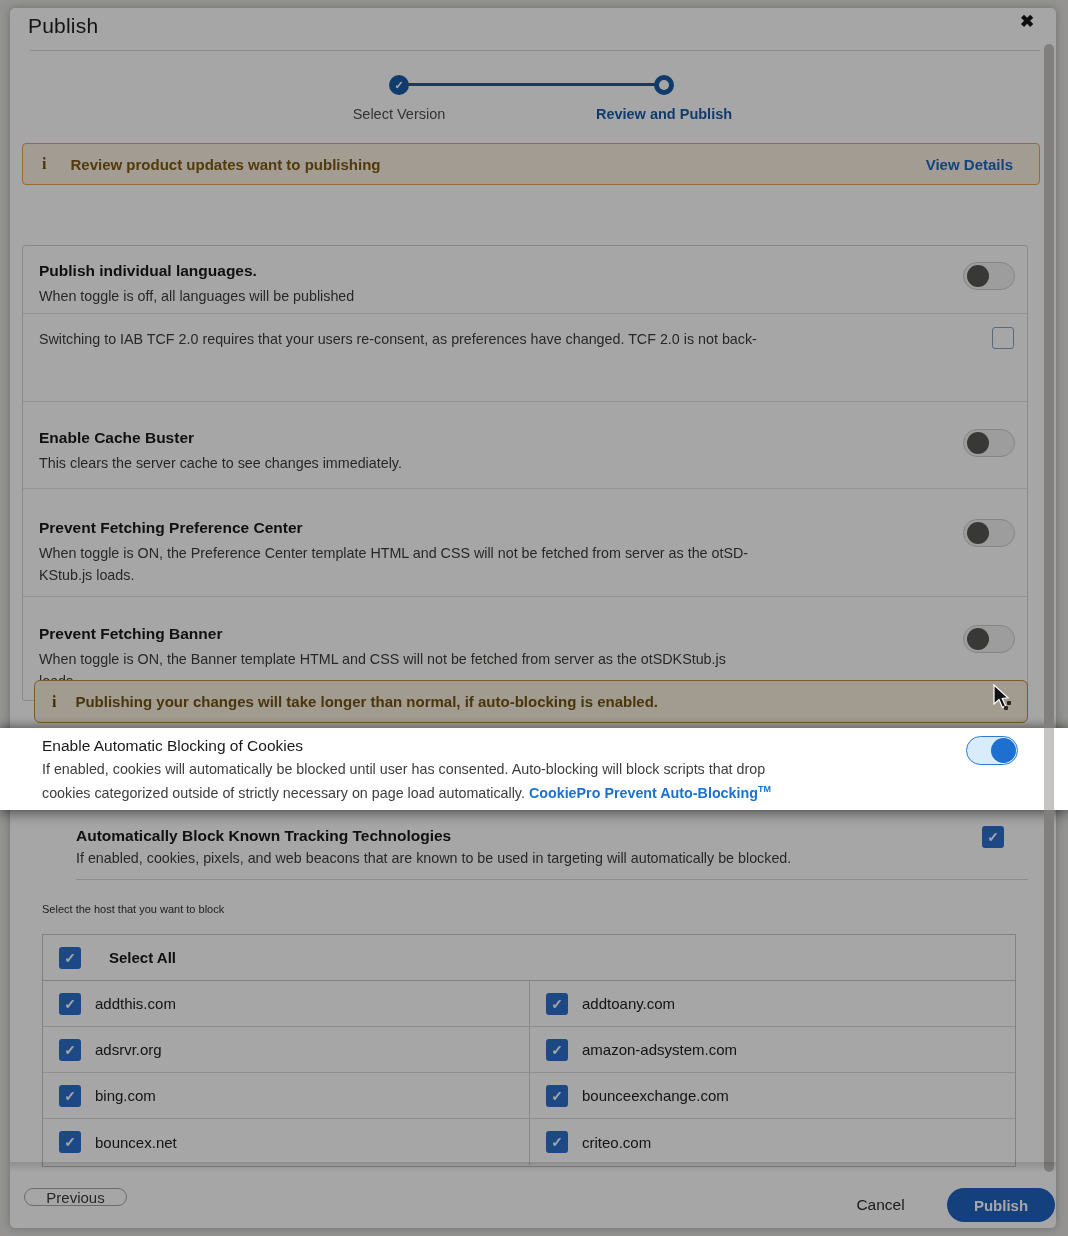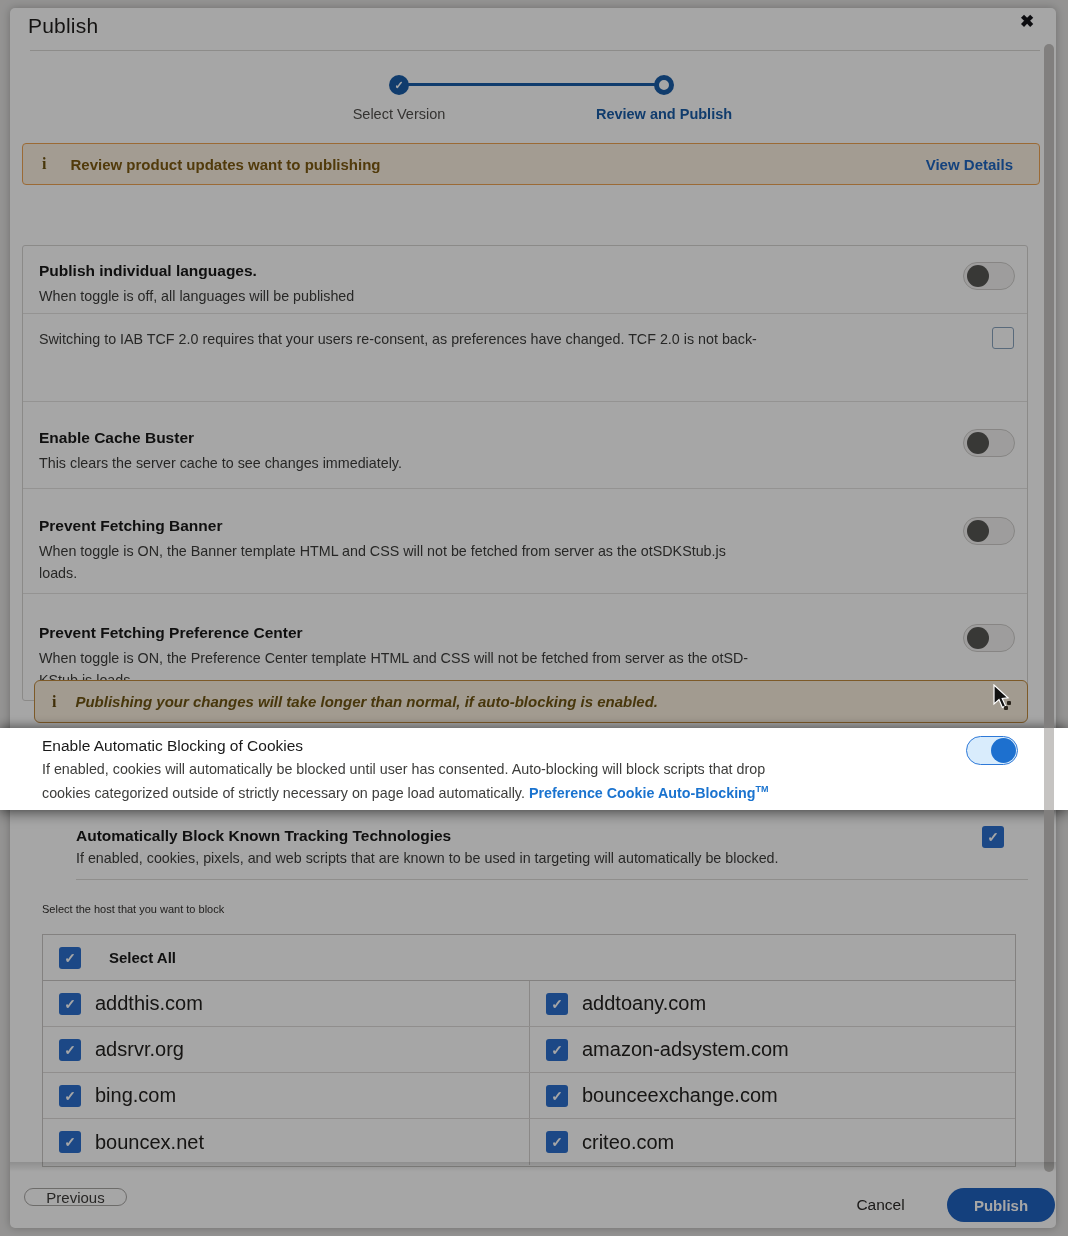--- a/index.html
+++ b/index.html
@@ -50,21 +50,21 @@
   .tog-off::after { content:""; position:absolute; left:3px; top:2px; width:22px; height:22px; border-radius:50%; background:#575654; }
   .r1 .tog-off { top:16px; } .r3 .tog-off { top:27px; } .r4 .tog-off { top:28px; } .r5 .tog-off { top:30px; }
   .cb { width:22px; height:22px; border-radius:3px; }
   .cb-empty { background:#fff; border:1.5px solid #89a3be; }
   .cb-on { background:#2b6fce; color:#fff; font-size:14px; font-weight:700; text-align:center; line-height:22px; }
   .r2 .cb-empty { position:absolute; right:13px; top:13px; }
 
   
   .banner2 { left:34px; top:680px; width:994px; height:43px; background:#f9eedd; border:1.5px solid #c08a3e; border-radius:6px; display:flex; align-items:center; }
   .banner2 .info-i { margin-left:17px; color:#64490e; }
-  .banner2-text { margin-left:19px; font-size:15px; font-weight:700; color:#6f5513;font-style:italic; }
+  .banner2-text { margin-left:19px; font-size:15px; font-weight:700; color:#6f5513; }
 
   
   .band { left:0; top:728px; width:1068px; height:82px; background:#ffffff;
           box-shadow:0 4px 12px rgba(0,0,0,.45), 0 -3px 9px rgba(0,0,0,.28); }
   .band .btitle { position:absolute; left:42px; top:9px; font-size:15.5px; font-weight:400; color:#191919; }
   .band .bl1 { position:absolute; left:42px; top:33px; font-size:14.3px; color:#3d3d3b; }
   .band .bl2 { position:absolute; left:42px; top:56px; font-size:14.3px; color:#3d3d3b; }
   .autoblock-link { color:#1a73cf; font-weight:700; cursor:pointer; }
   .autoblock-link sup { font-size:9px; }
   .tog-on { position:absolute; left:966px; top:8px; width:52px; height:29px; border-radius:15px; background:#d9ecfc; border:1px solid #2e79d8; }
@@ -78,21 +78,21 @@
   .hosts-label { left:42px; top:903px; font-size:11px; color:#33312f; }
   .host-table { left:42px; top:934px; width:974px; height:233px; border:1px solid #c9c7c5; background:#fff; overflow:hidden; }
   .ht-head { height:46px; display:flex; align-items:center; border-bottom:1px solid #c9c7c5; }
   .ht-head .cb { margin-left:16px; }
   .ht-head-label { margin-left:28px; font-size:15px; font-weight:700; color:#191919; }
   .ht-row { height:46px; display:flex; border-bottom:1px solid #dddbd9; }
   .ht-row:last-child { border-bottom:none; }
   .ht-cell { width:487px; display:flex; align-items:center; }
   .ht-cell.right { border-left:1px solid #d4d2d0; }
   .ht-cell .cb { margin-left:16px; flex:none; }
-  .host-name { margin-left:14px; font-size:20px; color:#242220; }
+  .host-name { margin-left:14px; font-size:15px; color:#242220; }
 
   
   .footer-shade { left:10px; top:1162px; width:1046px; height:10px; background:linear-gradient(to bottom, rgba(0,0,0,.14), rgba(0,0,0,0)); }
   .btn { display:flex; align-items:center; justify-content:center; border-radius:17px; font-size:15px; cursor:pointer; }
   .prev-btn { left:24px; top:1188px; width:103px; height:18px; border:1px solid #a8a6a4; color:#3d3b39; background:transparent; }
   .cancel-btn { left:843px; top:1188px; width:75px; height:34px; color:#2d2b29; font-size:15.5px; }
   .publish-btn { left:947px; top:1188px; width:108px; height:34px; background:#2063c0; color:#fff; font-weight:700; }
 
   
   .scrollbar { left:1044px; top:44px; width:10px; height:1128px; border-radius:5px; background:#c6c4c2; }
@@ -131,54 +131,54 @@
   </div>
   <div class="srow r2">
     <div class="sdesc">Switching to IAB TCF 2.0 requires that your users re-consent, as preferences have changed. TCF 2.0 is not back-</div>
     <div class="cb cb-empty"></div>
   </div>
   <div class="srow r3">
     <div class="stitle">Enable Cache Buster</div>
     <div class="sdesc">This clears the server cache to see changes immediately.</div>
     <div class="tog-off"></div>
   </div>
+  <div class="srow r5">
+    <div class="stitle">Prevent Fetching Preference Center</div>
+    <div class="sdesc">When toggle is ON, the Preference Center template HTML and CSS will not be fetched from server as the otSD-</div>
+    <div class="sdesc">KStub.js loads.</div>
+    <div class="tog-off"></div>
+  </div>
   <div class="srow r4">
     <div class="stitle">Prevent Fetching Banner</div>
     <div class="sdesc">When toggle is ON, the Banner template HTML and CSS will not be fetched from server as the otSDKStub.js</div>
     <div class="sdesc">loads.</div>
-    <div class="tog-off"></div>
-  </div>
-  <div class="srow r5">
-    <div class="stitle">Prevent Fetching Preference Center</div>
-    <div class="sdesc">When toggle is ON, the Preference Center template HTML and CSS will not be fetched from server as the otSD-</div>
-    <div class="sdesc">KStub.js loads.</div>
     <div class="tog-off"></div>
   </div>
 </div>
 
 <div class="abs banner2">
   <span class="info-i">i</span>
   <span class="banner2-text">Publishing your changes will take longer than normal, if auto-blocking is enabled.</span>
 </div>
 
 <div class="abs band">
   <div class="btitle">Enable Automatic Blocking of Cookies</div>
   <div class="bl1">If enabled, cookies will automatically be blocked until user has consented. Auto-blocking will block scripts that drop</div>
   <div class="bl2">
     <span>cookies categorized outside of strictly necessary on page load automatically.</span>
-    <span class="autoblock-link"><span>Preference Cookie Auto-Blocking</span><sup>TM</sup></span>
+    <span class="autoblock-link"><span>CookiePro Prevent Auto-Blocking</span><sup>TM</sup></span>
   </div>
   <div class="tog-on"></div>
 </div>
 
 <div class="abs scrollbar"></div>
 
 <div class="abs trk-title">Automatically Block Known Tracking Technologies</div>
 <div class="abs cb cb-on trk-cb">✓</div>
-<div class="abs trk-desc">If enabled, cookies, pixels, and web scripts that are known to be used in targeting will automatically be blocked.</div>
+<div class="abs trk-desc">If enabled, cookies, pixels, and web beacons that are known to be used in targeting will automatically be blocked.</div>
 <div class="abs trk-divider"></div>
 
 <div class="abs hosts-label">Select the host that you want to block</div>
 <div class="abs host-table">
   <div class="ht-head">
     <div class="cb cb-on">✓</div>
     <div class="ht-head-label">Select All</div>
   </div>
   <div class="ht-row">
     <div class="ht-cell">

